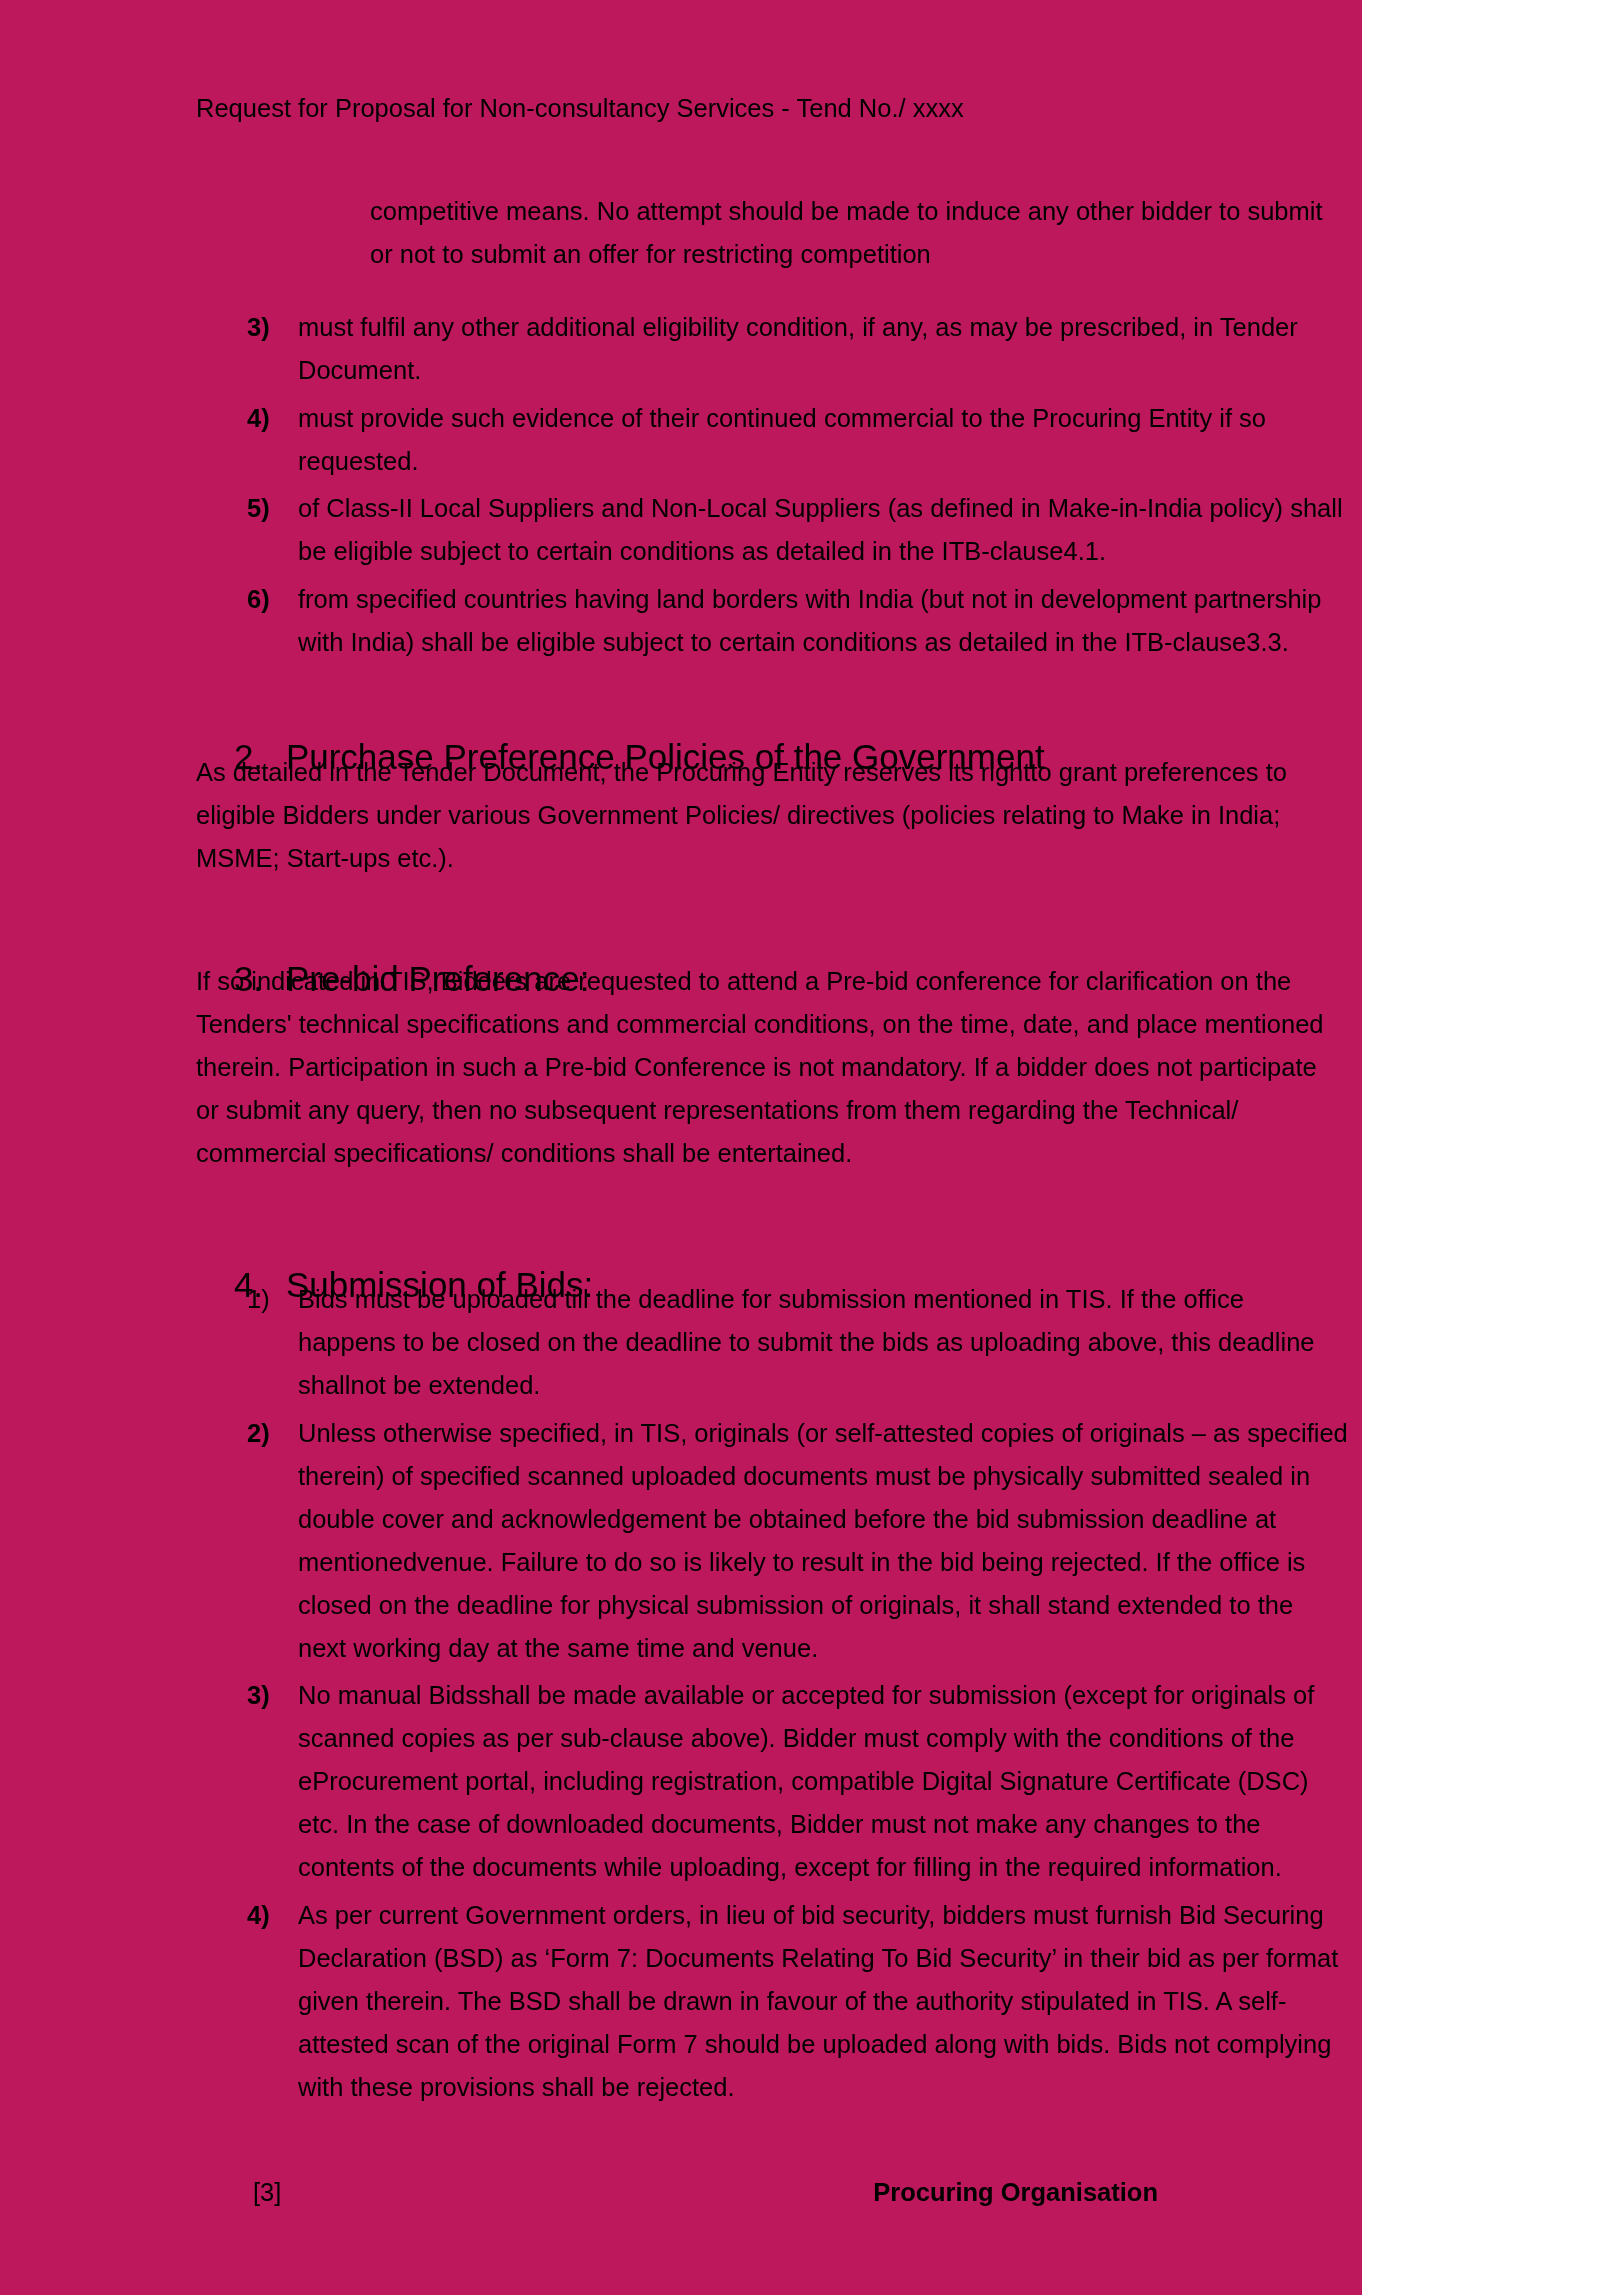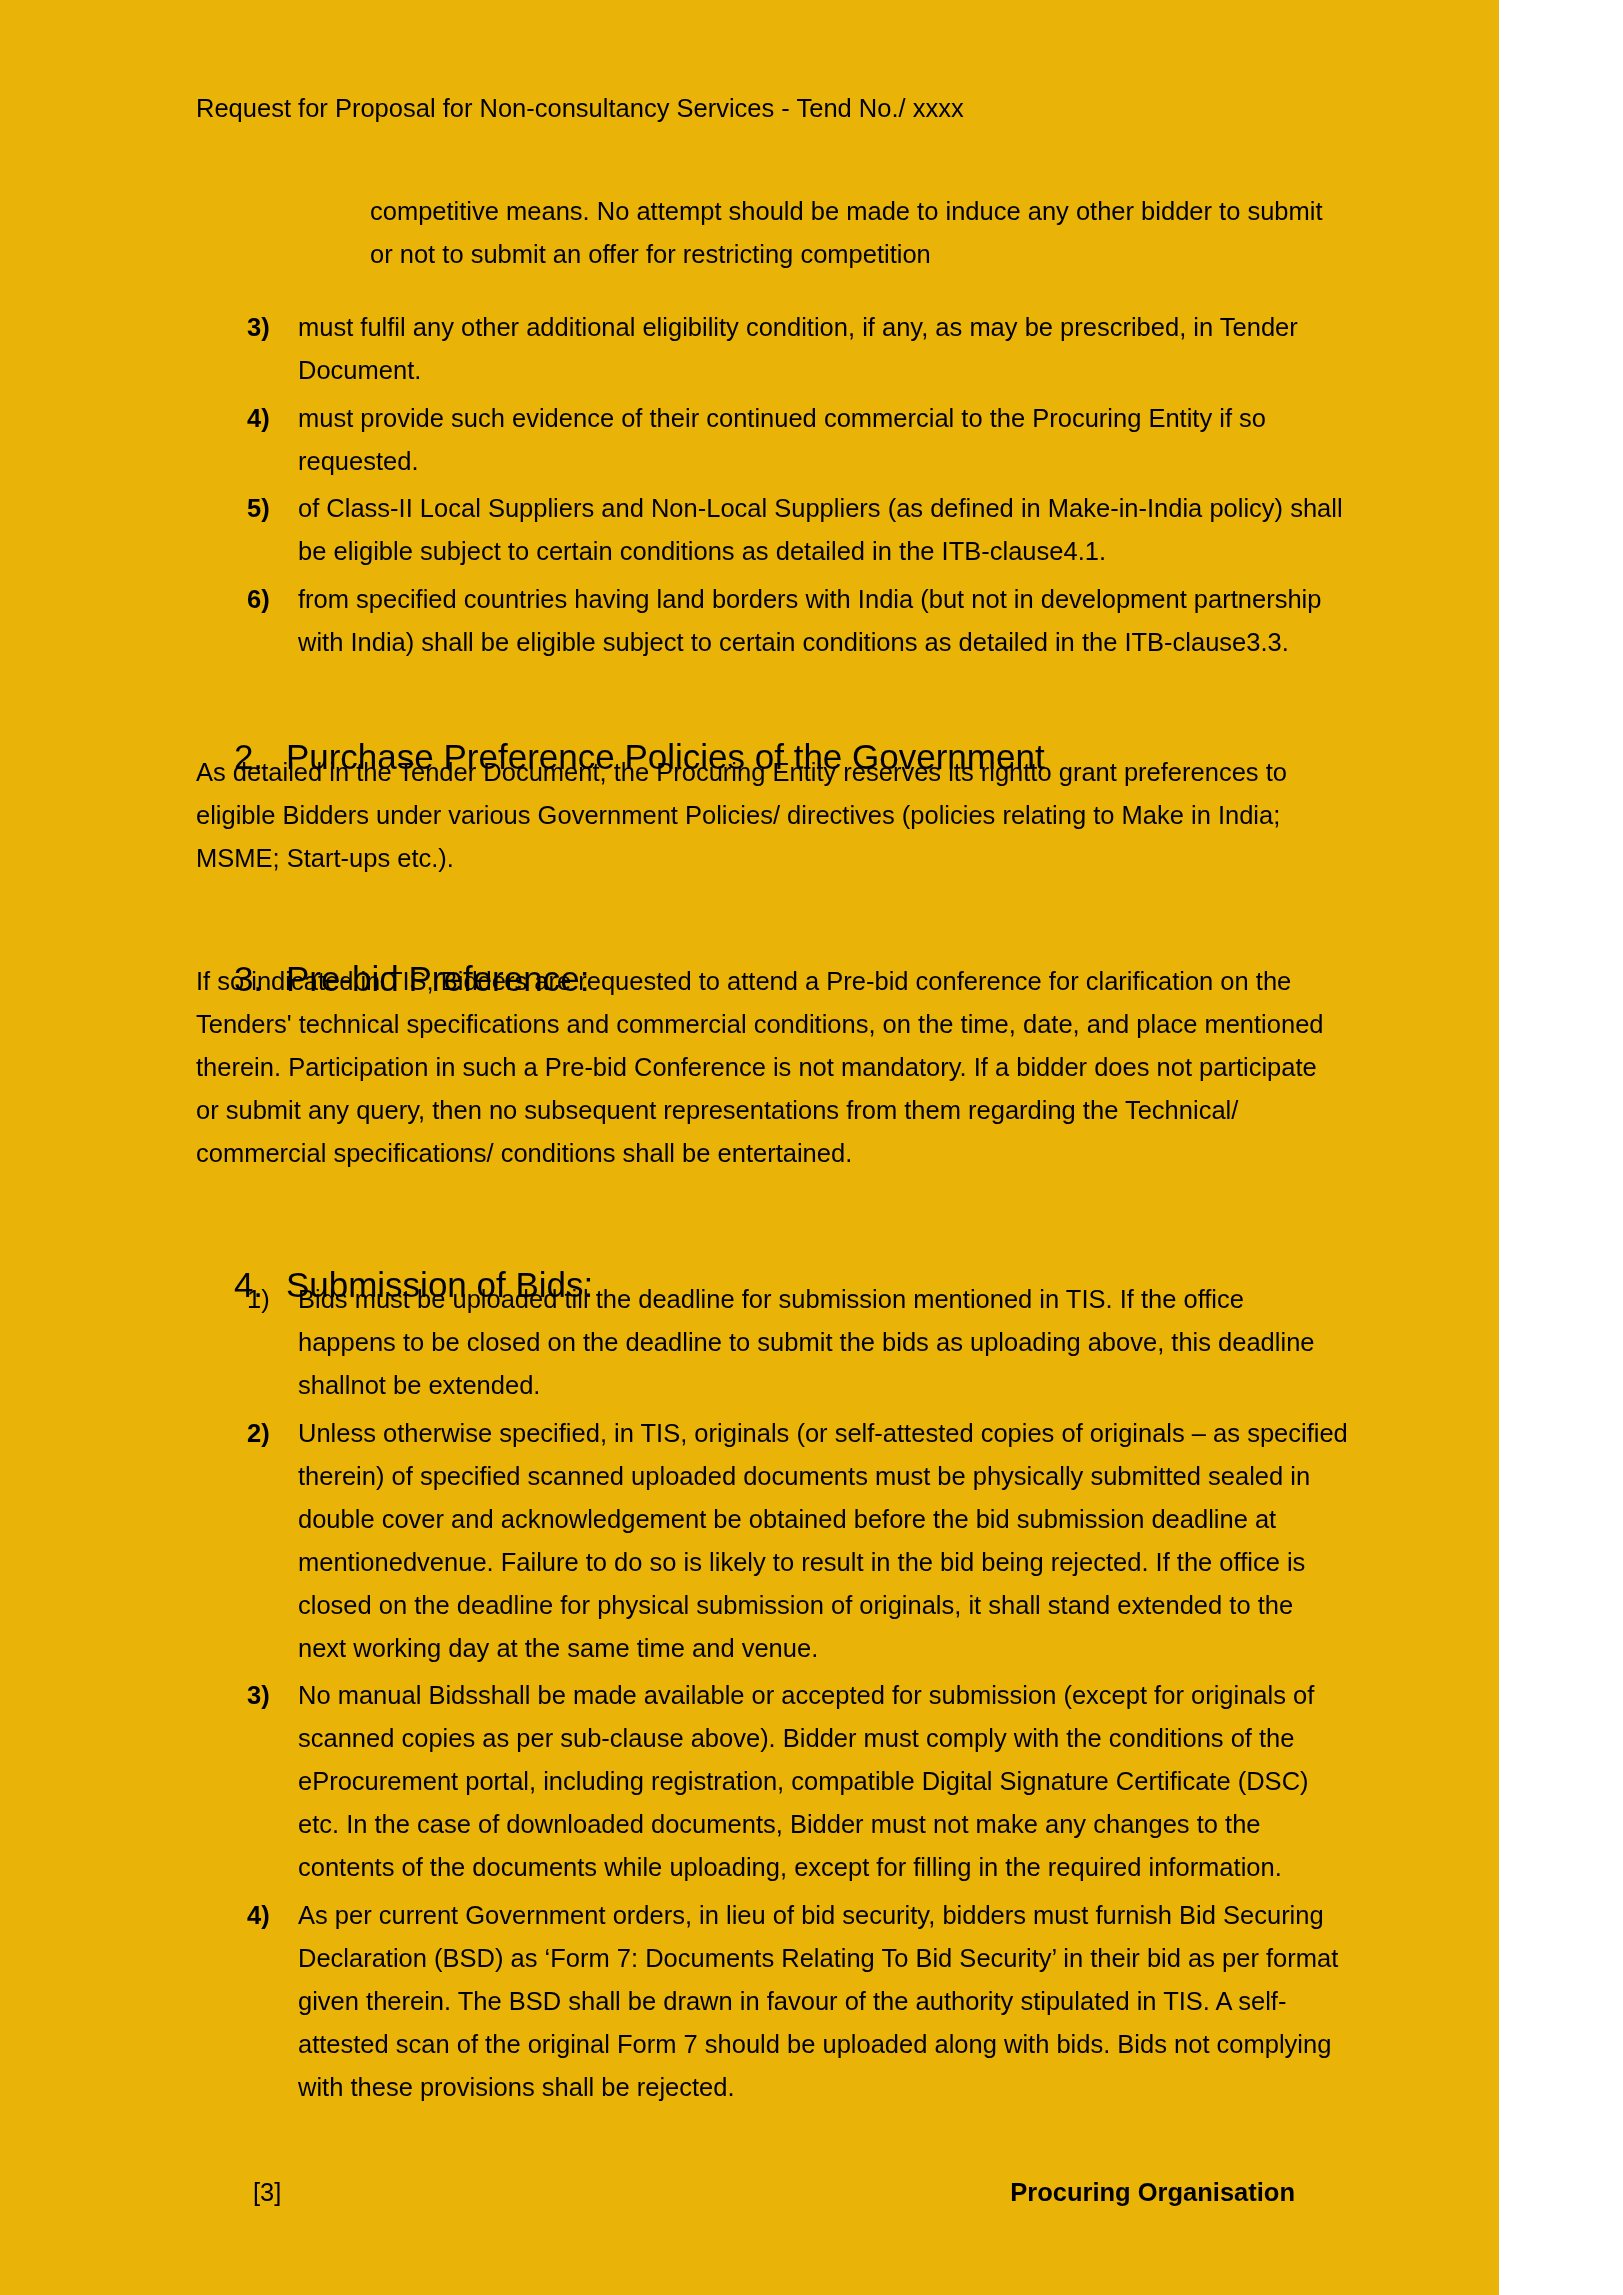--- a/index.html
+++ b/index.html
@@ -1,20 +1,20 @@
 <!DOCTYPE html>
 <html style="font-size:10.5px"><head>
 <meta charset="utf-8">
 <style>
   html,body{margin:0;padding:0;}
   body{
     width:1623px;height:2295px;background:#ffffff;color:#000000;
     font-family:"Liberation Sans",sans-serif;position:relative;overflow:hidden;
   }
-  .page{position:absolute;left:0;top:0;width:1499px;height:2295px;background:#eab308;}
+  .page{position:absolute;left:0;top:0;width:1362px;height:2295px;background:#be185d;}
   .header{position:absolute;left:196px;top:92px;font-size:25.5px;line-height:33px;white-space:pre;}
   .cont-para{position:absolute;left:370px;top:190px;width:1145px;font-size:25.5px;line-height:43px;white-space:pre-line;}
   .list{position:absolute;left:247px;}
   .list-elig{top:306px;}
   .list-bids{top:1278px;}
   .list-item{display:flex;margin-bottom:4.6px;font-size:25.5px;line-height:43px;}
   .num{width:51px;flex:none;font-weight:bold;}
   .num.regular{font-weight:normal;}
   .item-text{white-space:pre-line;width:1217px;}
   .section-heading{position:absolute;left:195px;font-size:35px;line-height:46px;white-space:pre;}

